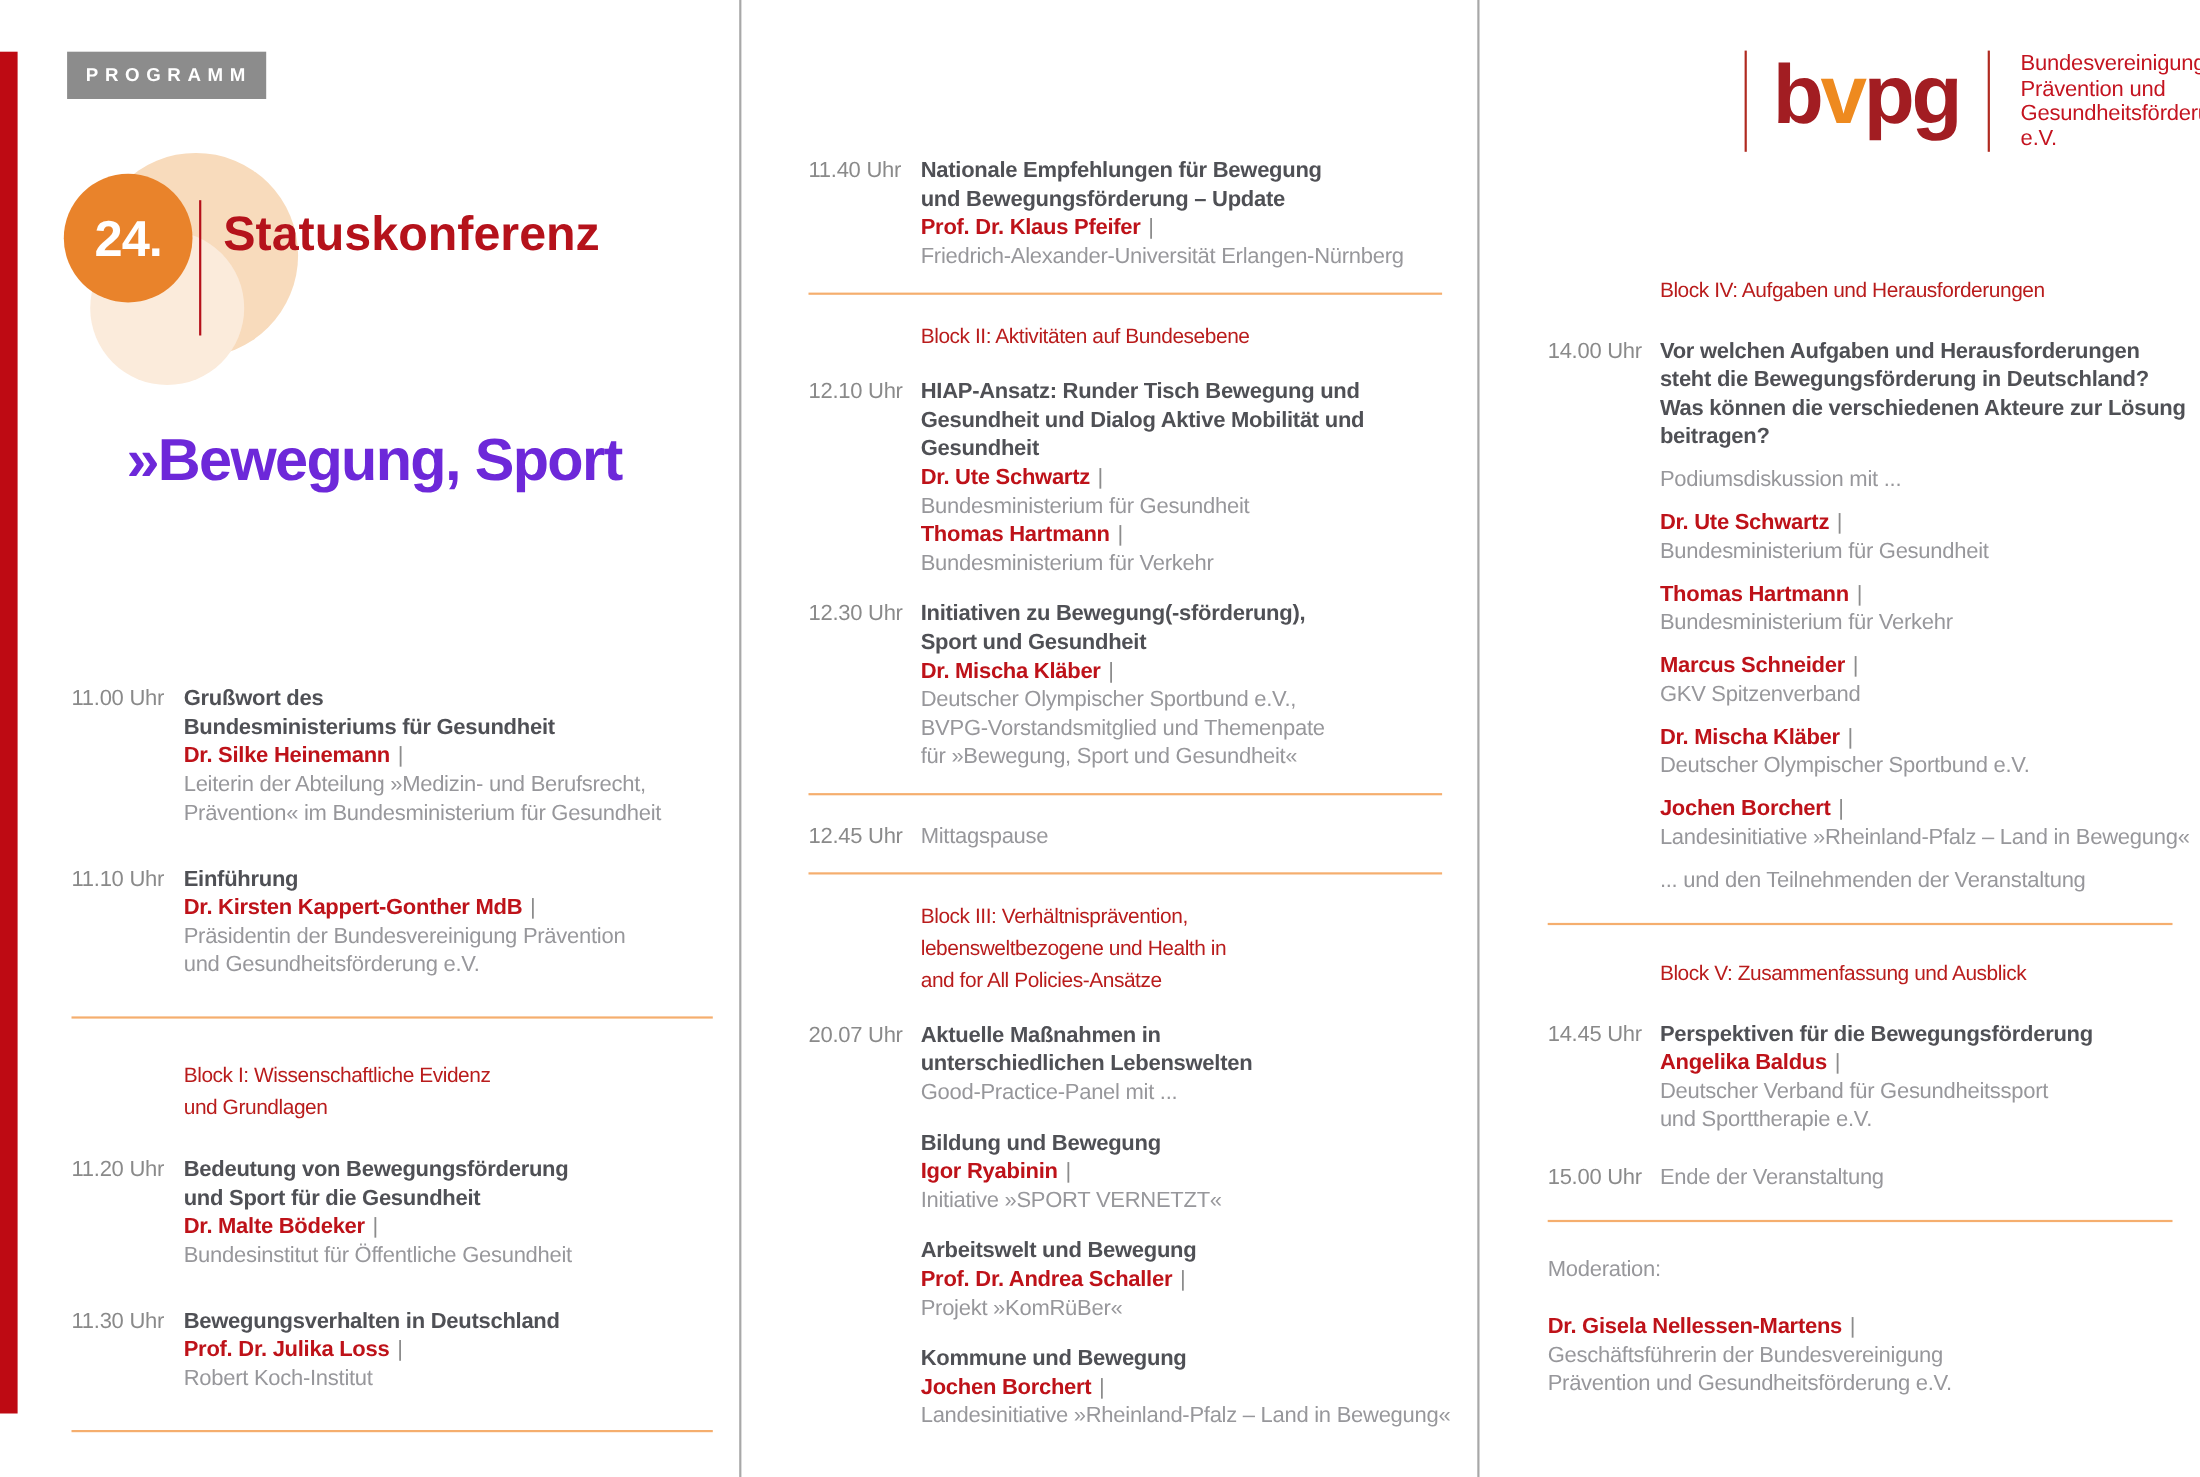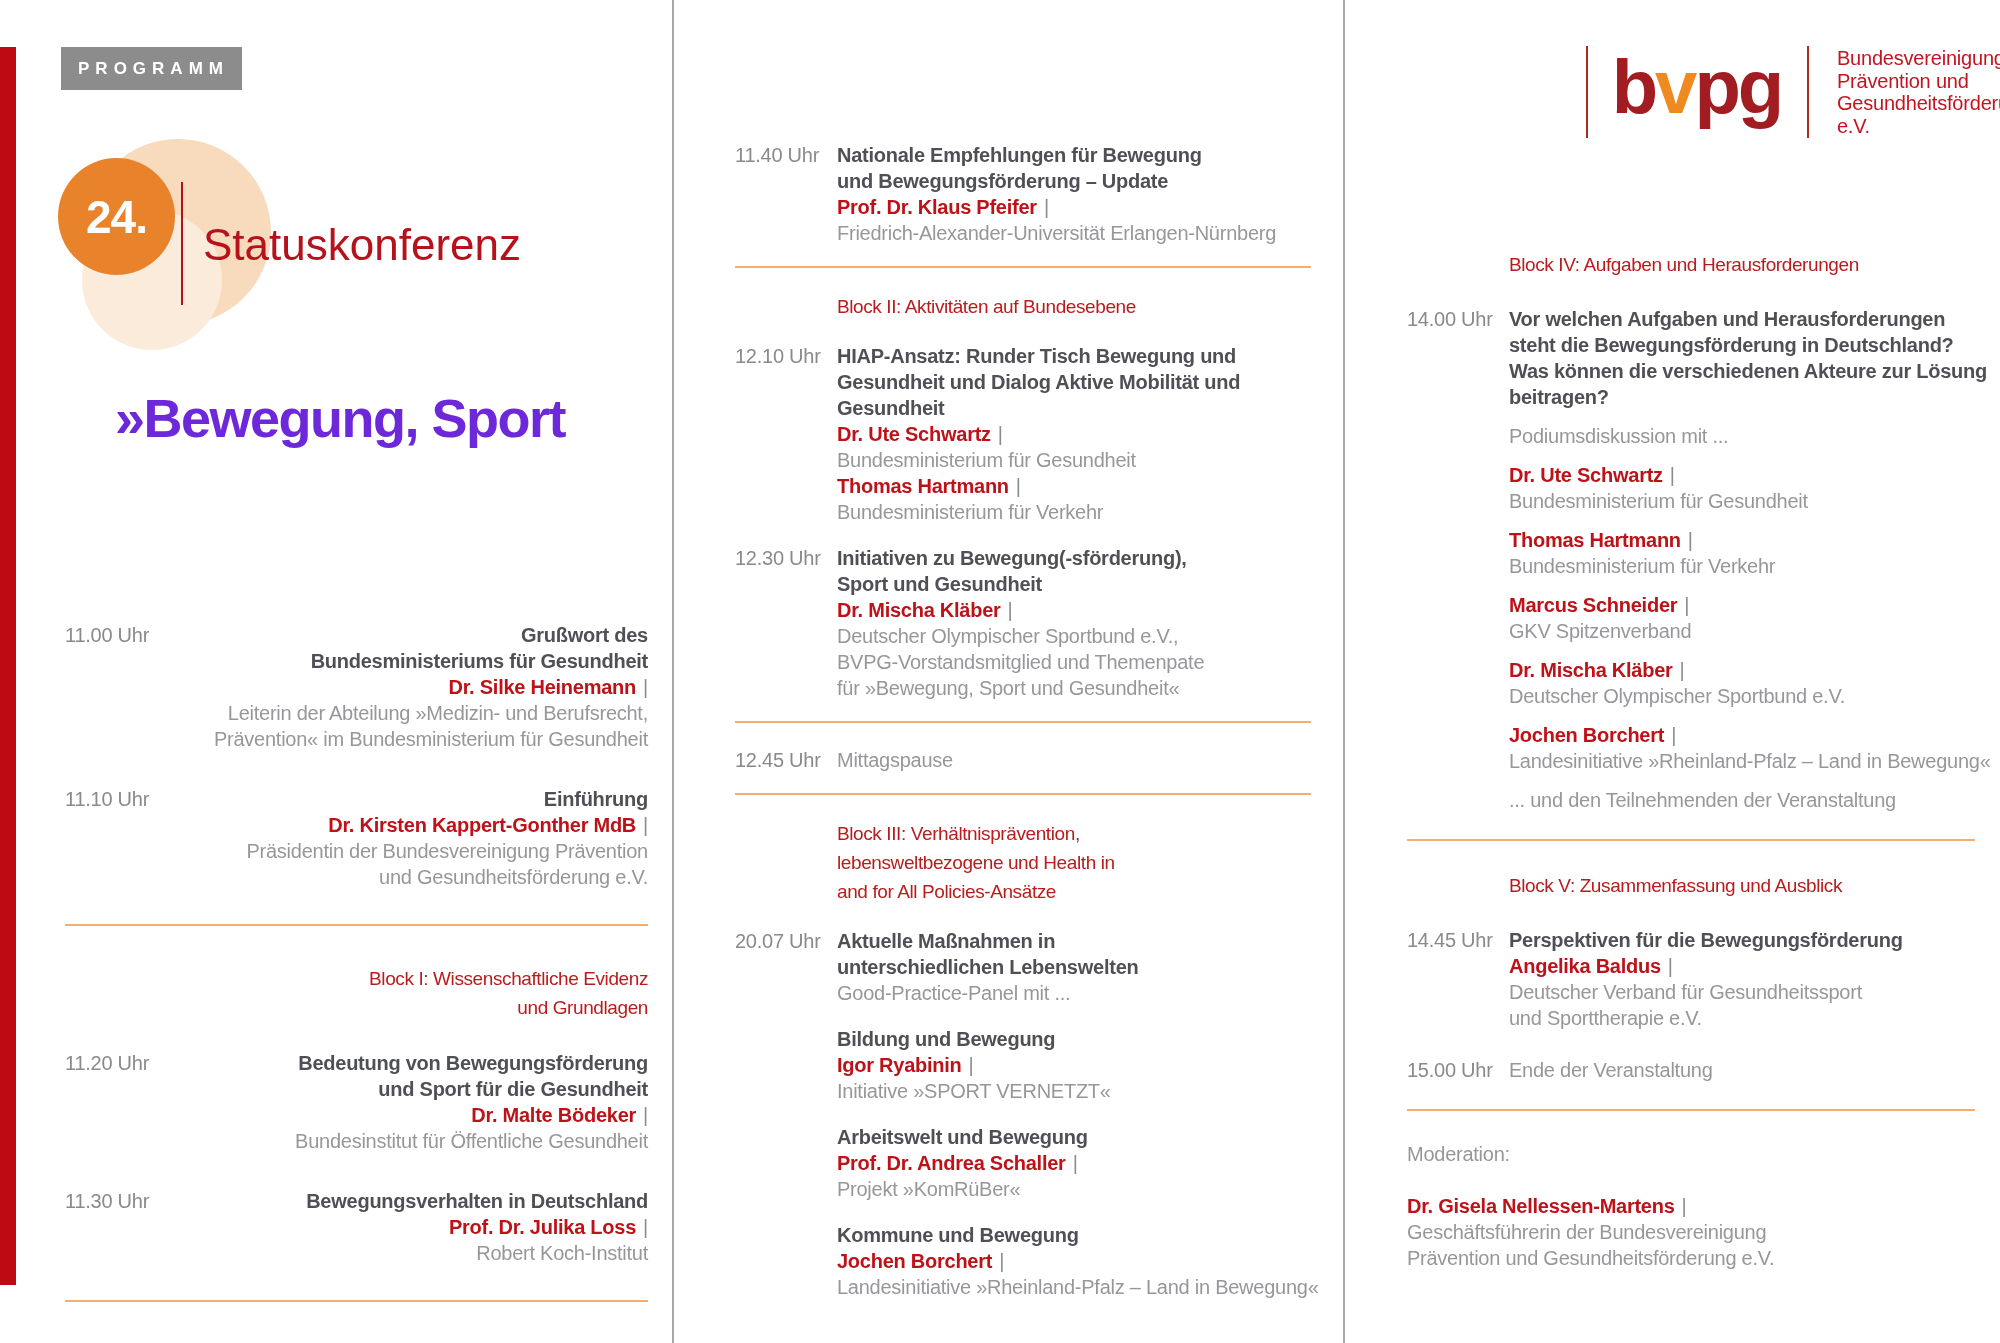--- a/index.html
+++ b/index.html
@@ -17,39 +17,39 @@
          display:flex;align-items:center;justify-content:center;padding-left:4px;box-sizing:border-box;}
 
   
   .circle{position:absolute;border-radius:50%;}
   .peach1{left:85px;top:139px;width:186px;height:186px;background:#F8DBBC;}
   .peach2{left:82px;top:210px;width:140px;height:140px;background:#FBEBDB;}
   .orangec{left:58px;top:158px;width:117px;height:117px;background:#E9832B;
            display:flex;align-items:center;justify-content:center;}
   .orangec span{color:#fff;font-weight:700;font-size:46px;letter-spacing:-1px;}
   .logo-rule{position:absolute;left:181px;top:182px;width:2px;height:123px;background:#B5101A;}
-  .logo-text{position:absolute;left:203px;top:188px;color:#B5121B;font-size:44px;font-weight:400;
-             letter-spacing:0px;white-space:nowrap;margin-top:32px;}
+  .logo-text{position:absolute;left:203px;top:188px;color:#B5121B;font-size:44px;font-weight:700;
+             letter-spacing:0px;white-space:nowrap;}
 
   
   .main-title{position:absolute;left:40px;top:384px;width:600px;text-align:center;
               color:#6d28d9;font-weight:700;font-size:54px;line-height:69px;letter-spacing:-1.5px;}
 
   
   .bvpg{position:absolute;left:1586px;top:44px;height:96px;display:flex;align-items:center;}
   .bvpg-rule{width:2px;height:92px;background:#B02A20;}
   .bvpg-word{font-weight:700;font-size:76px;letter-spacing:-3px;color:#A21D22;
              margin:0 26px 10px 24px;line-height:76px;}
   .bvpg-word .v{color:#EE8A1F;}
   .bvpg-lines{margin-left:28px;color:#C41420;font-size:20px;line-height:22.5px;font-weight:400;
               letter-spacing:-0.2px;}
 
   
   .col{position:absolute;font-size:20px;line-height:26px;letter-spacing:-0.25px;}
-  .col-left {left:65px; top:622px; width:583px;text-align:right;}
+  .col-left {left:65px; top:622px; width:583px;}
   .col-mid  {left:735px;top:142px; width:576px;}
   .col-right{left:1407px;top:250px;width:568px;}
 
   .entry{position:relative;padding-left:102px;}
   .entry.noindent{padding-left:0;}
   .entry .time{position:absolute;left:0;top:0;color:#8A8A8A;white-space:nowrap;}
   .row{white-space:nowrap;}
   .row.t{font-weight:700;color:#4F5055;}
   .row.n{font-weight:700;color:#BE1219;}
   .row.n .bar{font-weight:400;color:#8C8C8C;padding-left:7px;}

